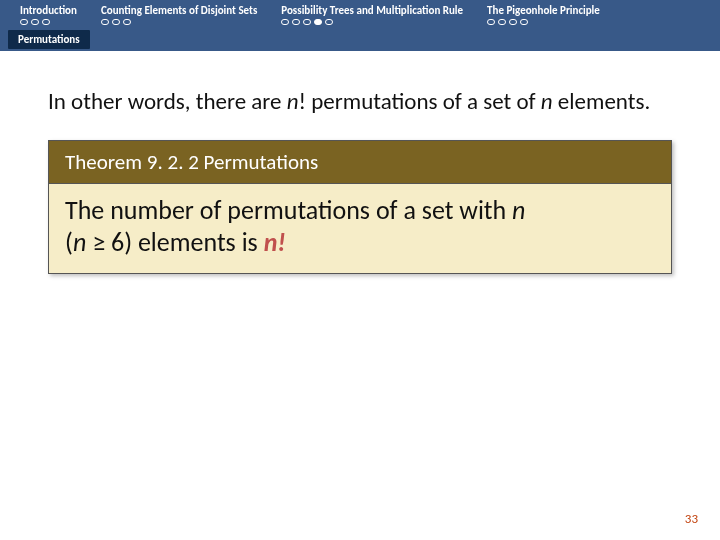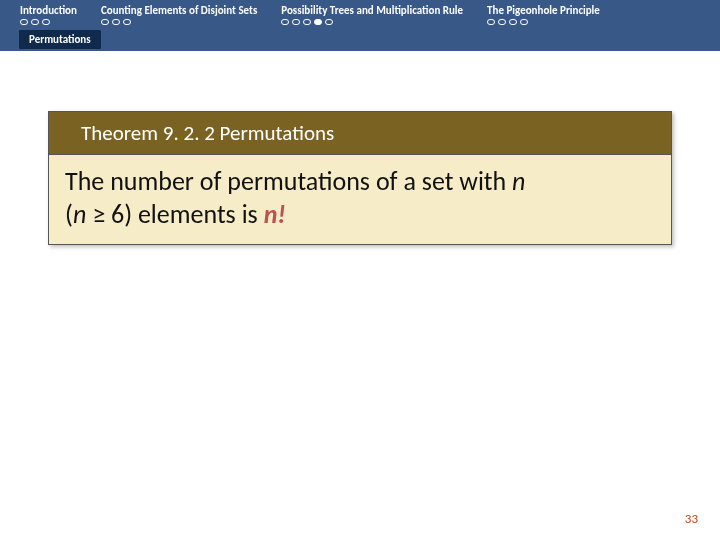--- a/index.html
+++ b/index.html
@@ -45,21 +45,21 @@
     height: 6px;
     border: 1px solid #ffffff;
     border-radius: 3px;
     background: transparent;
   }
   .dot.filled {
     background: #ffffff;
   }
   .second-row {
     width: 100%;
-    padding: 0 8px 2px 19px;
+    padding: 0 8px 2px 8px;
     text-decoration: underline;
   }
   .active-tab {
     display: inline-block;
     background: #0f2a4a;
     color: #ffffff;
     font-size: 11px;
     font-weight: bold;
     padding: 3px 10px;
     border-radius: 1px;
@@ -75,21 +75,21 @@
   .lead .it { font-style: italic; }
   .theorem-box {
     margin-top: 24px;
     border: 1px solid #555;
     box-shadow: 2px 2px 4px rgba(0,0,0,0.25);
   }
   .theorem-head {
     background: #7a6322;
     color: #ffffff;
     font-size: 21px;
-    padding: 8px 32px;
+    padding: 8px 16px;
     border-bottom: 1px solid #555;
   }
   .theorem-body {
     background: #f6edc8;
     color: #111;
     font-size: 26px;
     padding: 10px 16px 14px 16px;
     line-height: 1.25;
   }
   .theorem-body .it { font-style: italic; }
@@ -151,20 +151,23 @@
       </span>
     </div>
 
   </div>
   <div class="second-row">
     <span class="active-tab">Permutations</span>
   </div>
 </div>
 
 <div class="content">
+  <p class="lead">
+    <span>In other words, there are </span><span class="it">n</span><span>! permutations of a set of </span><span class="it">n</span><span> elements.</span>
+  </p>
 
   <div class="theorem-box">
     <div class="theorem-head">Theorem 9. 2. 2 Permutations</div>
     <div class="theorem-body">
       <span>The number of permutations of a set with </span><span class="it">n</span><br>
       <span>(</span><span class="it">n</span><span> ≥ 6) elements is </span><span class="em">n!</span>
     </div>
   </div>
 </div>
 

